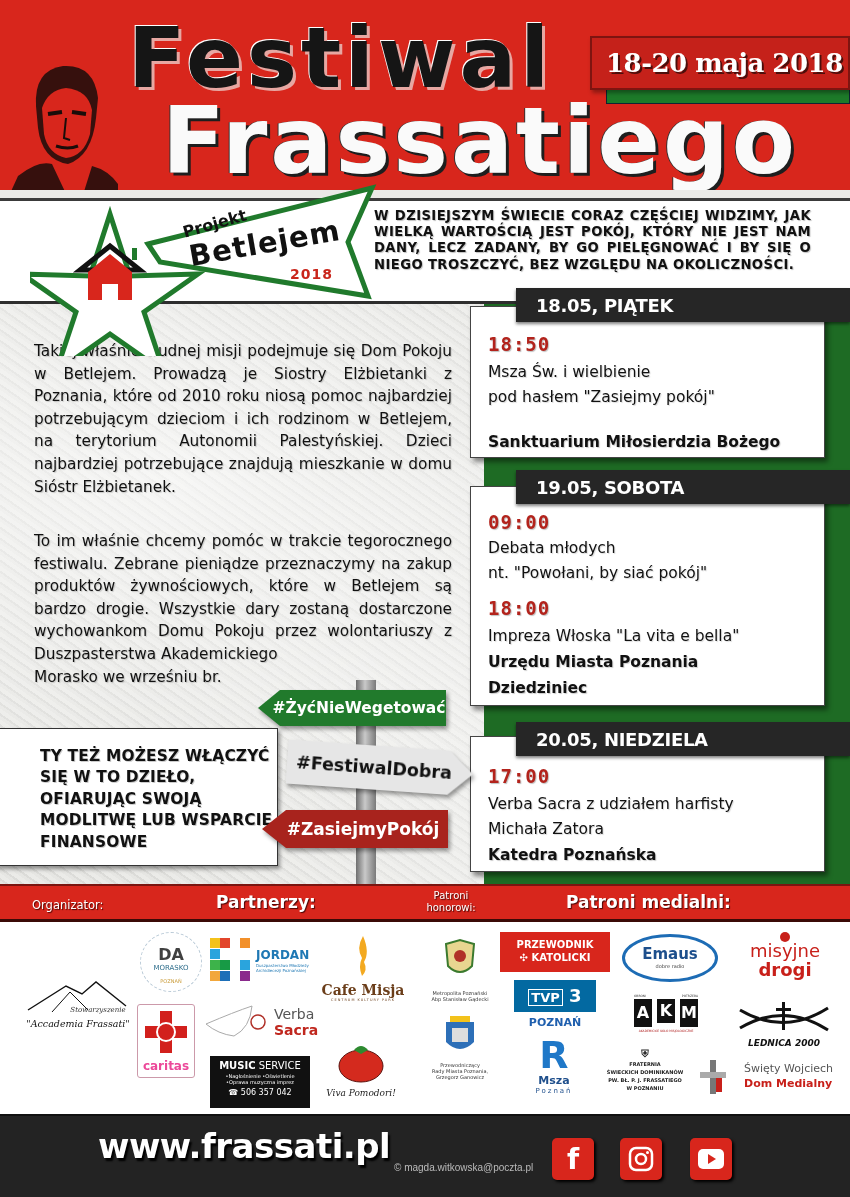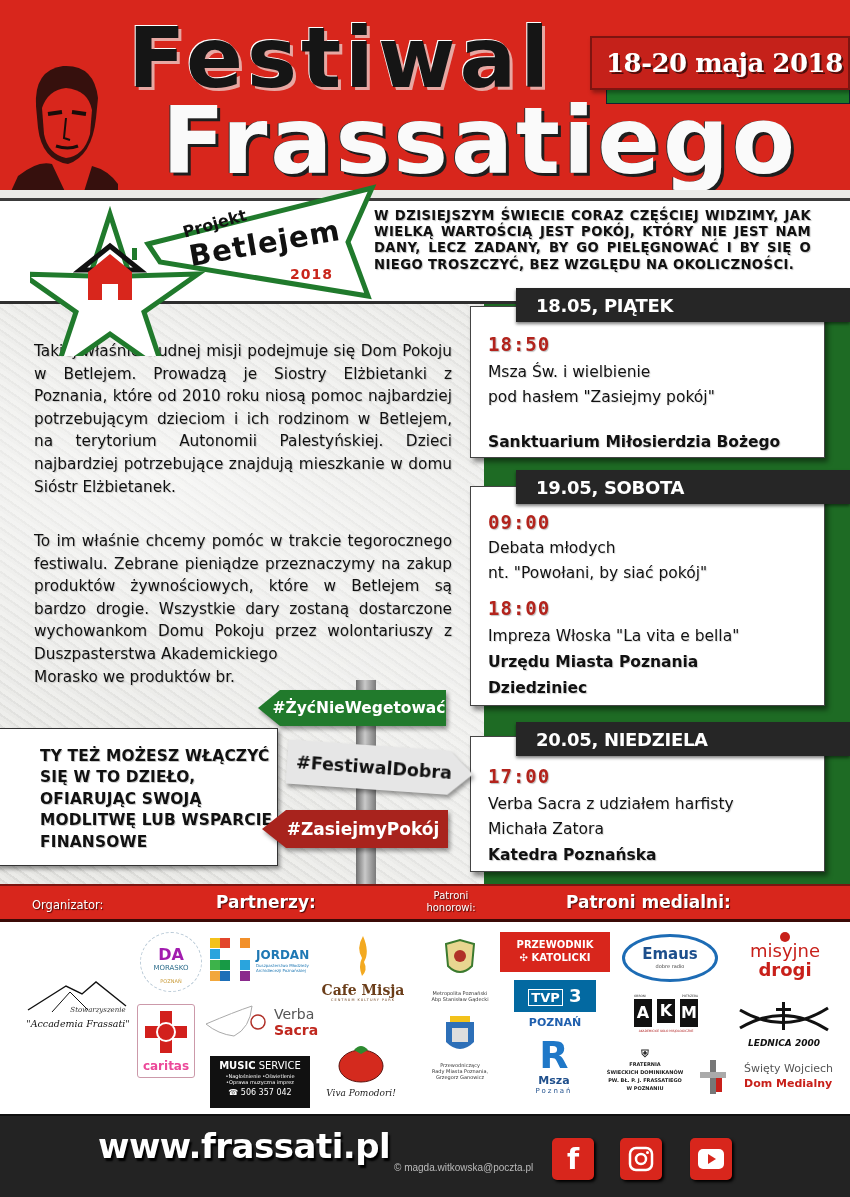--- a/index.html
+++ b/index.html
@@ -117,21 +117,21 @@
 </div>
 
 <div class="intro-text">W dzisiejszym świecie coraz częściej widzimy, jak wielką wartością jest pokój, który nie jest nam dany, lecz zadany, by go pielęgnować i by się o niego troszczyć, bez względu na okoliczności.</div>
 
 <div class="wall"></div>
 <div class="green-col"></div>
 
 <div class="body-text p1">Takiej właśnie trudnej misji podejmuje się Dom Pokoju w Betlejem. Prowadzą je Siostry Elżbietanki z Poznania, które od 2010 roku niosą pomoc najbardziej potrzebującym dzieciom i ich rodzinom w Betlejem, na terytorium Autonomii Palestyńskiej. Dzieci najbardziej potrzebujące znajdują mieszkanie w domu Sióstr Elżbietanek.</div>
 <div class="body-text p2">
   <span>To im właśnie chcemy pomóc w trakcie tegorocznego festiwalu. Zebrane pieniądze przeznaczymy na zakup produktów żywnościowych, które w Betlejem są bardzo drogie. Wszystkie dary zostaną dostarczone wychowankom Domu Pokoju przez wolontariuszy z Duszpasterstwa Akademickiego</span>
-  <span class="last">Morasko we produktów br.</span>
+  <span class="last">Morasko we wrześniu br.</span>
 </div>
 
 <div class="day-card" style="top:306px;height:152px;"></div>
 <div class="day-head" style="top:288px;">18.05, PIĄTEK</div>
 <div class="ev" style="top:332px;">
   <div class="time">18:50</div>
   <div class="desc" style="margin-top:4px;">Msza Św. i wielbienie</div>
   <div class="desc">pod hasłem "Zasiejmy pokój"</div>
   <div class="place" style="margin-top:19px;">Sanktuarium Miłosierdzia Bożego</div>
 </div>
@@ -197,21 +197,21 @@
   <div class="logo" style="left:26px;top:58px;width:104px;height:60px;">
     <svg width="104" height="34" viewBox="0 0 104 34">
         <path d="M2 30 L40 6 L56 14 L70 2 L100 26" stroke="#111" stroke-width="1.4" fill="none"></path>
         <path d="M26 32 L44 12 L62 30" stroke="#111" stroke-width="1" fill="none"></path>
       </svg>
     <div style="font-family:'DejaVu Serif',serif;font-style:italic;font-size:7px;margin-left:40px;margin-top:-12px;">Stowarzyszenie</div>
     <div style="font-family:'DejaVu Serif',serif;font-style:italic;font-size:9.5px;color:#111;margin-top:4px;">"Accademia Frassati"</div>
   </div>
 
   <div class="logo" style="left:140px;top:10px;width:62px;height:60px;border:1px dashed #b8c9d6;border-radius:50%;">
-    <div style="font-size:16px;color:#a21caf;font-weight:bold;margin-top:12px;">DA</div>
+    <div style="font-size:16px;color:#404040;font-weight:bold;margin-top:12px;">DA</div>
     <div style="font-size:7px;color:#2f6e8c;">MORASKO</div>
     <div style="font-size:5px;color:#c99a36;margin-top:6px;">POZNAŃ</div>
   </div>
 
   <div class="logo" style="left:210px;top:16px;width:104px;height:44px;">
     <svg width="42" height="44" viewBox="0 0 42 44" style="position:absolute;left:0;top:0;">
       <rect x="0" y="0" width="10" height="10" fill="#f4c21b"></rect>
         <rect x="10" y="0" width="10" height="10" fill="#e2452b"></rect>
         <rect x="30" y="0" width="10" height="10" fill="#f2902a"></rect>
       <rect x="0" y="11" width="10" height="10" fill="#2aa4dd"></rect>

